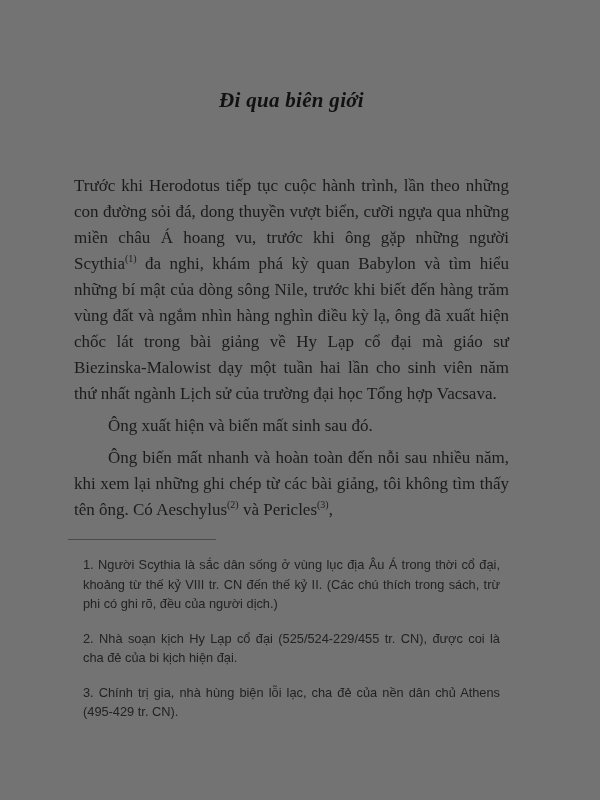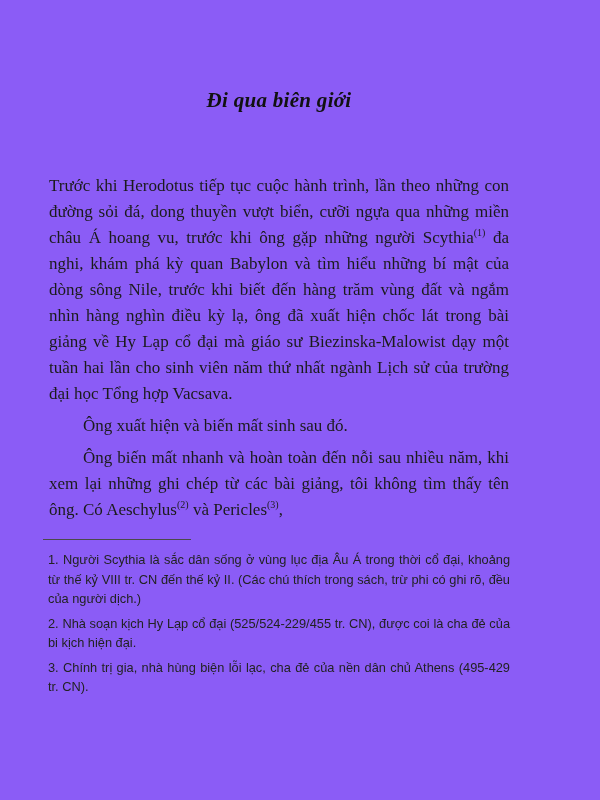--- a/index.html
+++ b/index.html
@@ -4,23 +4,23 @@
 <style>
   html, body {
     margin: 0;
     padding: 0;
     background: #ffffff;
   }
   .page {
     position: relative;
     width: 600px;
     height: 800px;
-    background: #8b5cf6;
+    background: #737373;
     box-sizing: border-box;
-    padding: 88px 85px 0 43px;
+    padding: 88px 85px 0 68px;
     color: #1b1b1b;
     font-family: "Liberation Serif", "DejaVu Serif", serif;
     overflow: hidden;
   }
   .title {
     margin: 0;
     font-size: 21px;
     font-weight: bold;
     font-style: italic;
     text-align: center;
@@ -51,21 +51,21 @@
     border-top: 1px solid #4a4a4a;
     height: 0;
   }
   .footnotes {
     font-family: "Liberation Sans", "DejaVu Sans", sans-serif;
     font-size: 12.8px;
     line-height: 19.5px;
     color: #222;
   }
   .footnote {
-    margin: 5px;
+    margin: 15px;
     text-align: justify;
   }
 </style>
 </head>
 <body>
 
 <div class="page">
   <h1 class="title">Đi qua biên giới</h1>
   <div class="body-text">
       <p class="para">Trước khi Herodotus tiếp tục cuộc hành trình, lần theo những con đường sỏi đá, dong thuyền vượt biển, cưỡi ngựa qua những miền châu Á hoang vu, trước khi ông gặp những người Scythia<sup>(1)</sup> đa nghi, khám phá kỳ quan Babylon và tìm hiểu những bí mật của dòng sông Nile, trước khi biết đến hàng trăm vùng đất và ngắm nhìn hàng nghìn điều kỳ lạ, ông đã xuất hiện chốc lát trong bài giảng về Hy Lạp cổ đại mà giáo sư Biezinska-Malowist dạy một tuần hai lần cho sinh viên năm thứ nhất ngành Lịch sử của trường đại học Tổng hợp Vacsava.</p>

